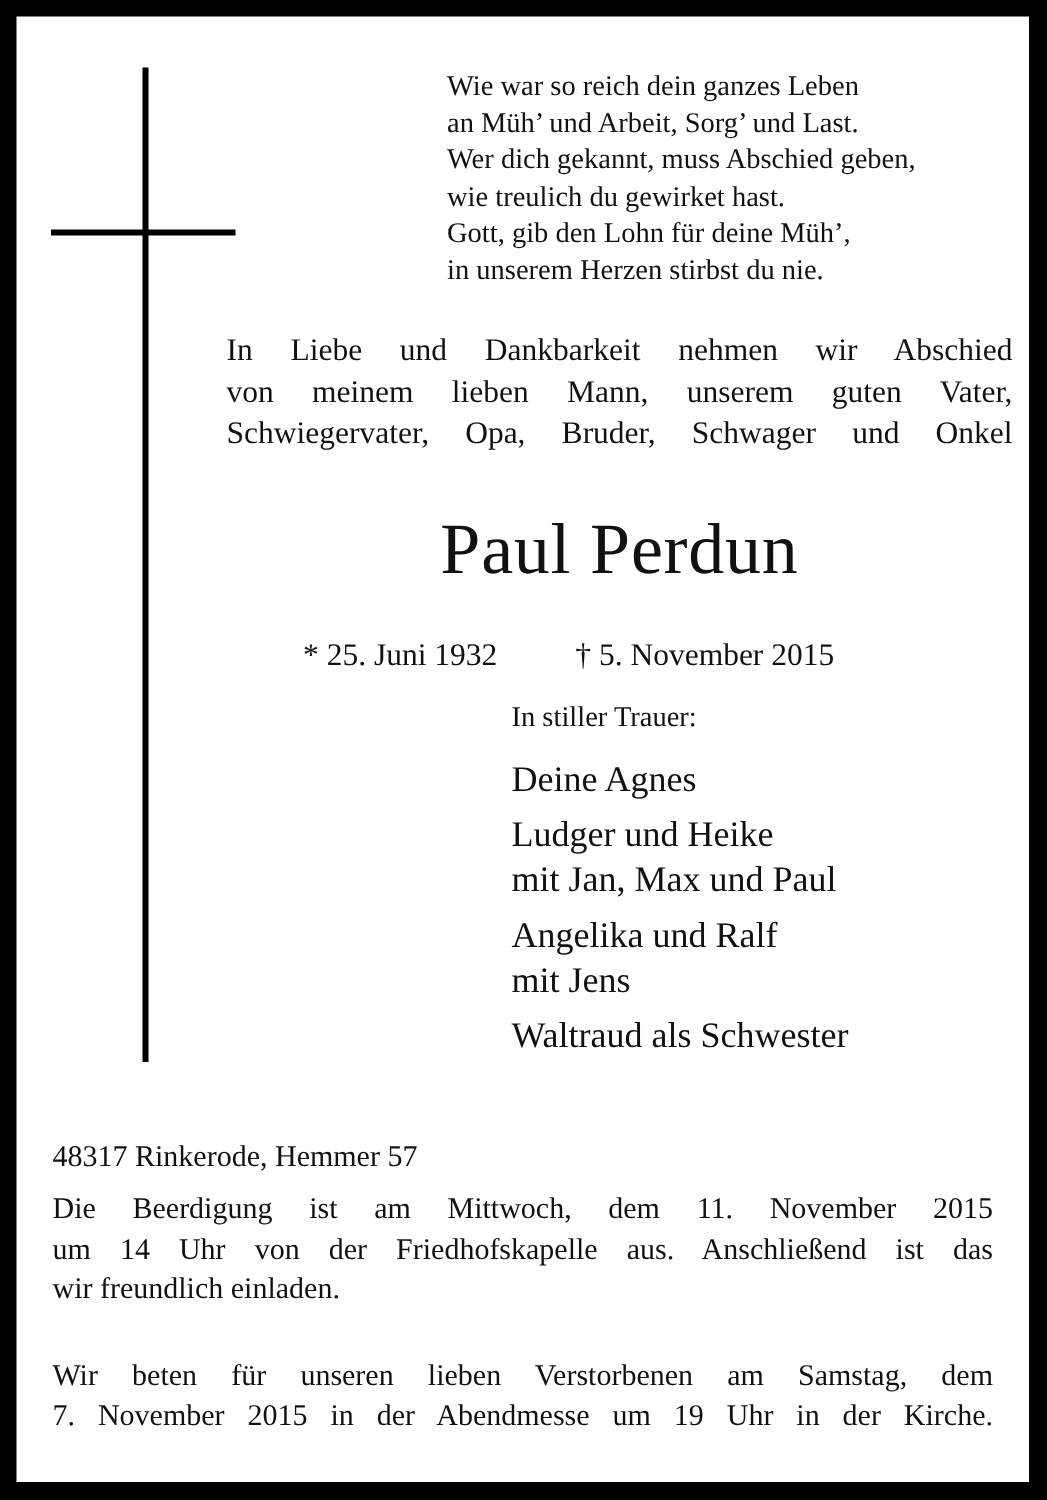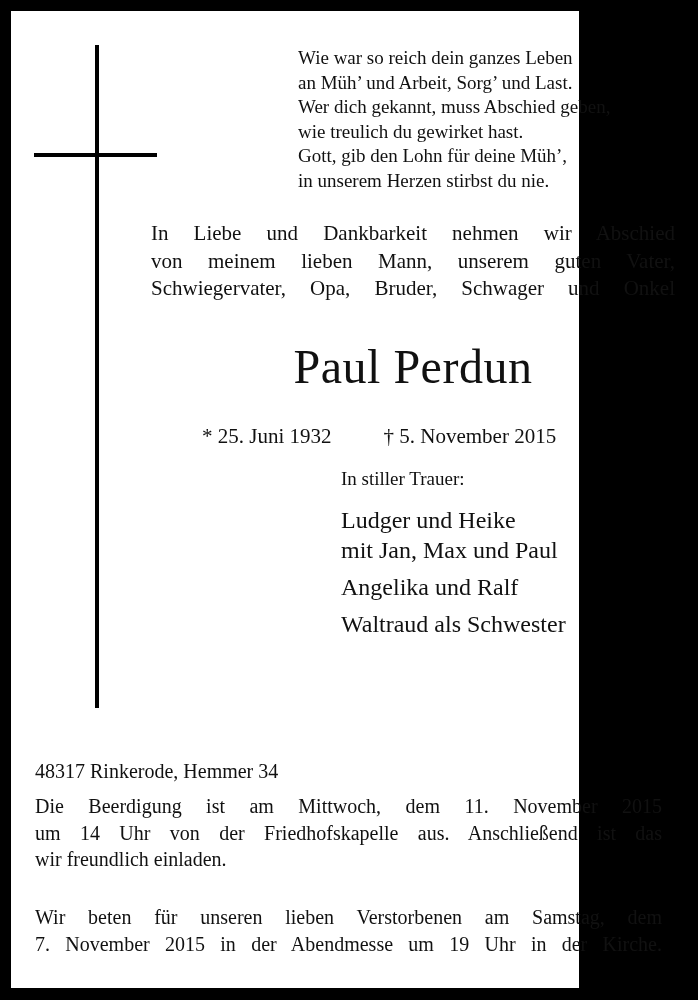--- a/index.html
+++ b/index.html
@@ -3,21 +3,21 @@
 <meta charset="utf-8">
 <style>
   html, body { margin: 0; padding: 0; }
   body {
     width: 698px; height: 1000px; background: #000;
     position: relative; overflow: hidden;
     font-family: "Liberation Serif", "DejaVu Serif", serif;
     color: #111;
   }
   .card {
-    position: absolute; left: 11px; top: 11px; width: 568px; height: 977px;
+    position: absolute; left: 11px; top: 11px; width: 675px; height: 977px;
     background: #fff;
   }
   .cross-v { position: absolute; left: 84px; top: 34px; width: 4px; height: 663px; background: #000; }
   .cross-h { position: absolute; left: 23px; top: 142px; width: 123px; height: 4px; background: #000; }
   .poem {
     position: absolute; left: 287px; top: 35px; font-size: 19px; line-height: 24.6px; white-space: pre;
   }
   .intro {
     position: absolute; left: 140px; top: 209px; width: 524px;
     font-size: 21px; line-height: 27.5px; text-align: justify; text-align-last: justify;
@@ -61,32 +61,36 @@
     <span>Schwiegervater, Opa, Bruder, Schwager und Onkel</span>
   </div>
 
   <div class="name">Paul Perdun</div>
 
   <div class="dates"><span>* 25. Juni 1932</span><span class="death">† 5. November 2015</span></div>
 
   <div class="mourners">
     <div class="mourn-label">In stiller Trauer:</div>
     <div class="mourner">
+      <span>Deine Agnes</span>
+    </div>
+    <div class="mourner">
       <span>Ludger und Heike</span>
       <span>mit Jan, Max und Paul</span>
     </div>
     <div class="mourner">
       <span>Angelika und Ralf</span>
+      <span>mit Jens</span>
     </div>
     <div class="mourner">
       <span>Waltraud als Schwester</span>
     </div>
   </div>
 
-  <div class="address">48317 Rinkerode, Hemmer 34</div>
+  <div class="address">48317 Rinkerode, Hemmer 57</div>
 
   <div class="para p1">
     <span>Die Beerdigung ist am Mittwoch, dem 11. November 2015</span>
     <span>um 14 Uhr von der Friedhofskapelle aus. Anschließend ist das</span>
     <span class="last">wir freundlich einladen.</span>
   </div>
 
   <div class="para p2">
     <span>Wir beten für unseren lieben Verstorbenen am Samstag, dem</span>
     <span>7. November 2015 in der Abendmesse um 19 Uhr in der Kirche.</span>

